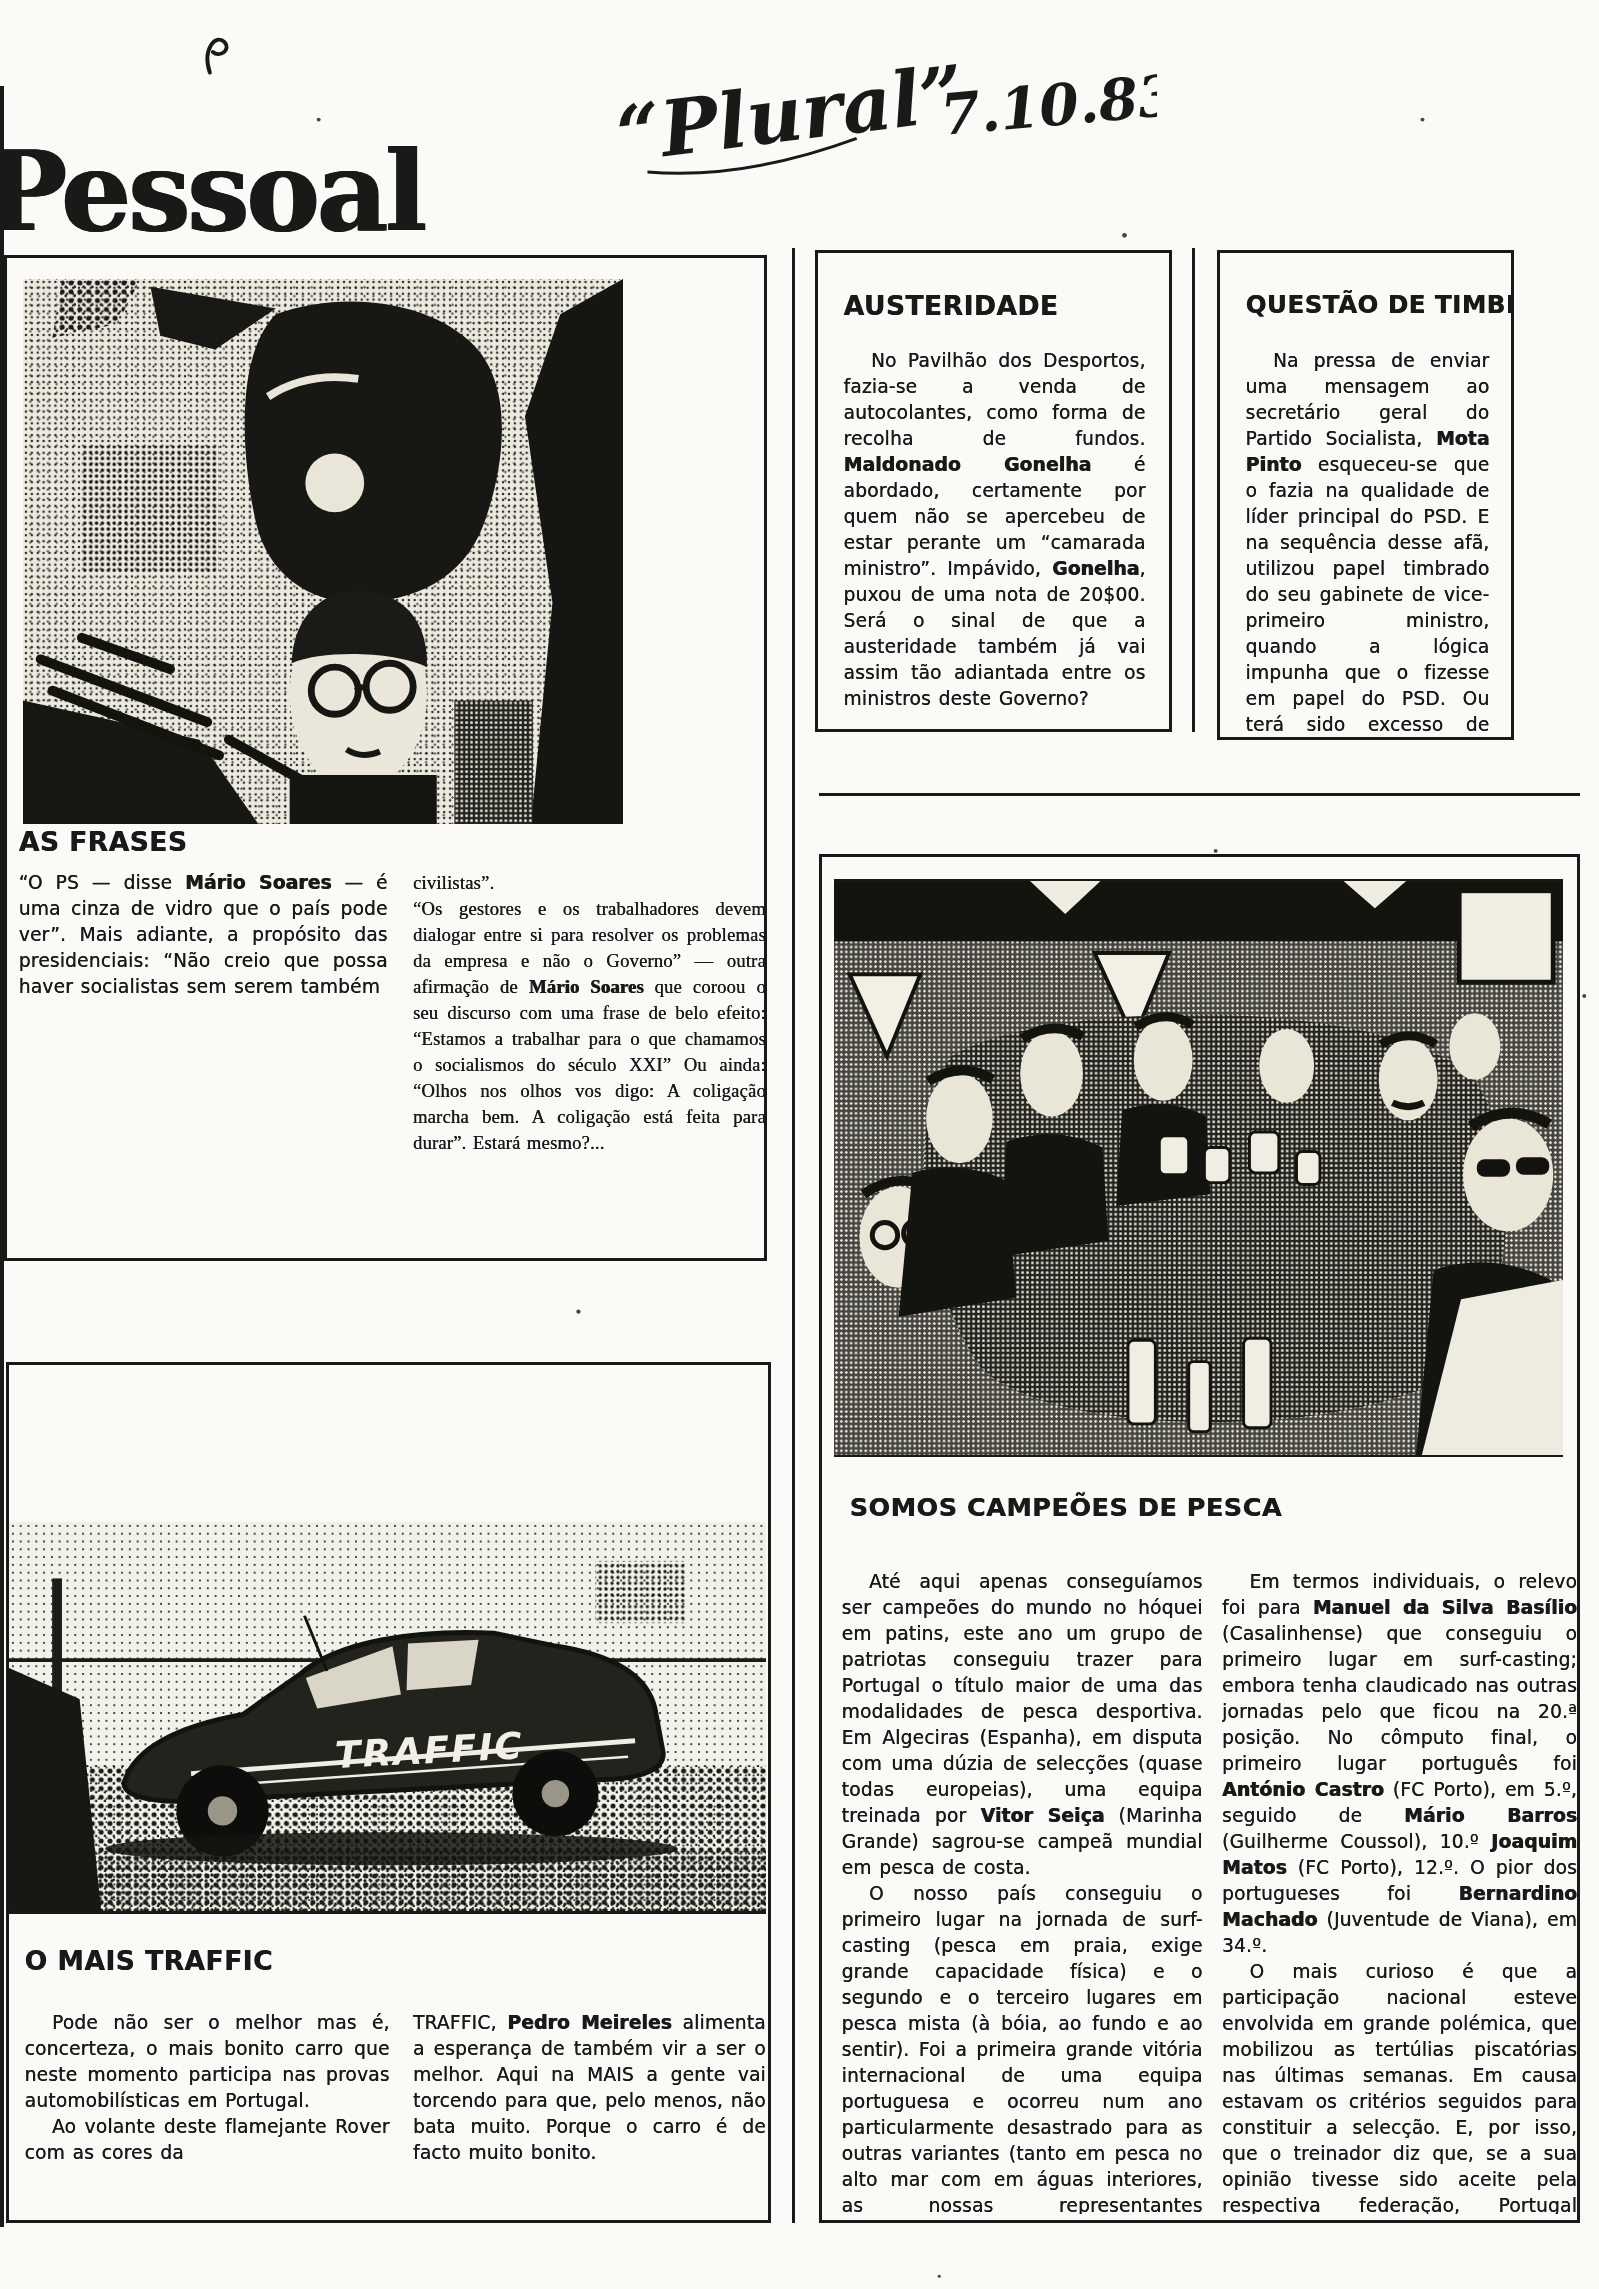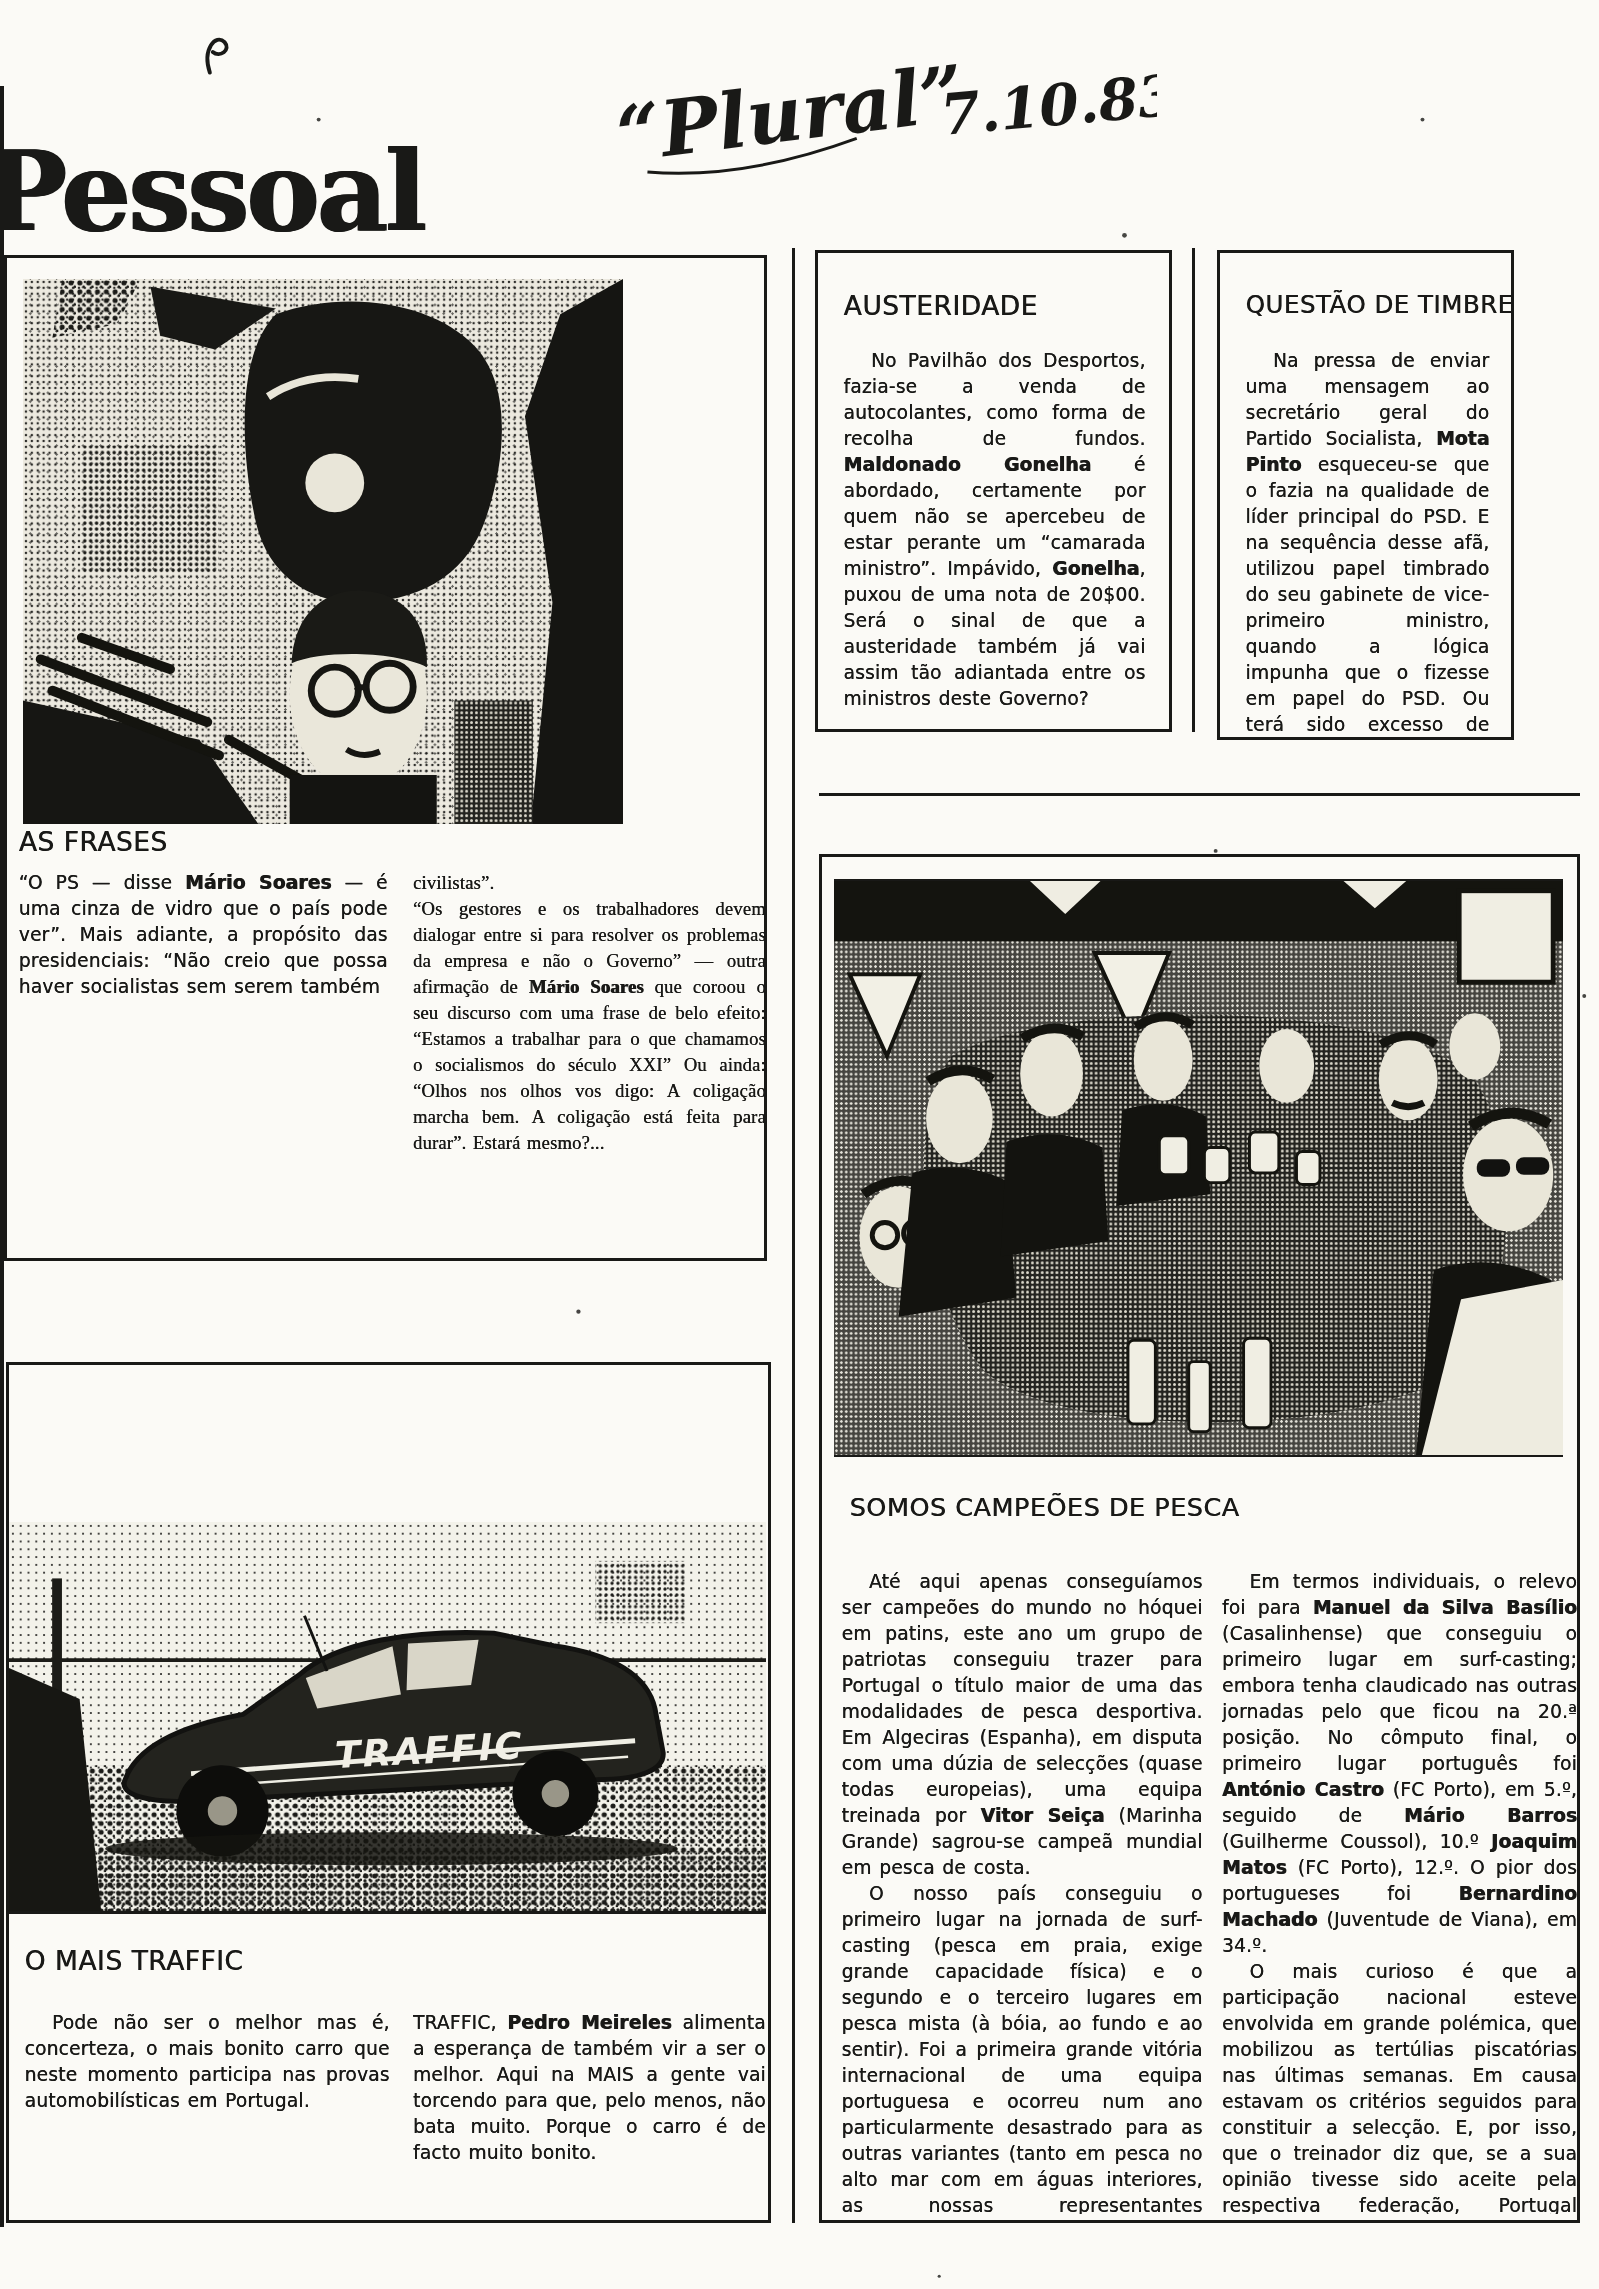--- a/index.html
+++ b/index.html
@@ -16,21 +16,21 @@
   
   .masthead{
     position:absolute; left:-15.7px; top:137px;
     font-family:"DejaVu Serif", serif; font-weight:bold;
     font-size:110px; line-height:1; letter-spacing:-2.9px;
     text-shadow:1.2px 0 0 var(--ink), -0.8px 0 0 var(--ink);
   }
   
   .nbox{ position:absolute; border:3.9px solid var(--ink); background:var(--paper); overflow:hidden; }
   h2.head{
-    position:absolute; font-family:"DejaVu Sans", sans-serif; font-weight:normal;
+    position:absolute; font-family:"DejaVu Sans", sans-serif; font-weight:bold;
     font-size:26.5px; letter-spacing:0.5px; white-space:nowrap;
     text-shadow:0.5px 0 0 var(--ink);
   }
   
   .col{ position:absolute; overflow:hidden; }
   .p{
     font-size:18.6px; line-height:26px; text-align:justify;
     letter-spacing:0.2px; word-spacing:1.5px;
     text-shadow:0.3px 0 0 currentColor;
   }
@@ -251,20 +251,21 @@
           <circle cx="216" cy="288" r="15" fill="#999688"></circle>
           <circle cx="556" cy="288" r="44" fill="#0d0d0b"></circle>
           <circle cx="556" cy="288" r="14" fill="#999688"></circle>
         </g>
         <ellipse cx="390" cy="336" rx="292" ry="17" fill="#14140f" opacity=".85"></ellipse>
       </svg>
     </div>
     <h2 class="head" style="left:15.7px; top:580px;">O MAIS TRAFFIC</h2>
     <div class="col" style="left:15.7px; top:645px; width:365px; height:203px;">
       <p class="p indent">Pode não ser o melhor mas é, concerteza, o mais bonito carro que neste momento participa nas provas automobilísticas em Portugal.</p>
+      <p class="p indent">Ao volante deste flamejante Rover com as cores da</p>
     </div>
     <div class="col" style="left:404px; top:645px; width:353px; height:203px;">
       <p class="p">TRAFFIC, <b>Pedro Meireles</b> alimenta a esperança de também vir a ser o melhor. Aqui na MAIS a gente vai torcendo para que, pelo menos, não bata muito. Porque o carro é de facto muito bonito.</p>
     </div>
   </section>
 
 </div>
 
 
 </body></html>

